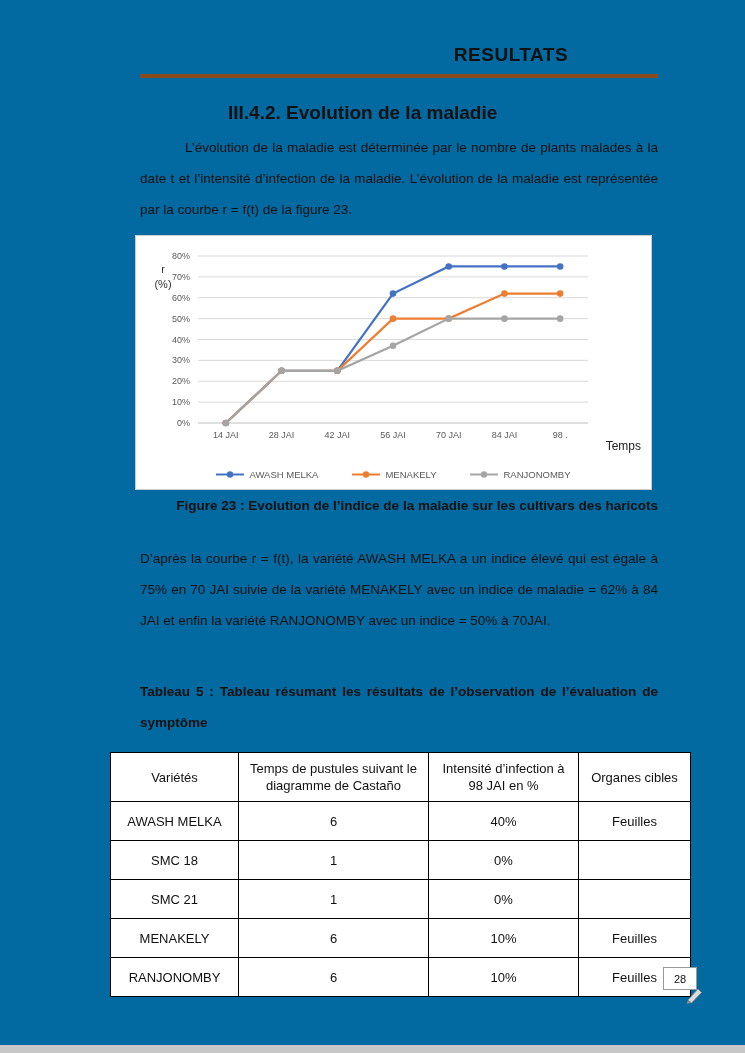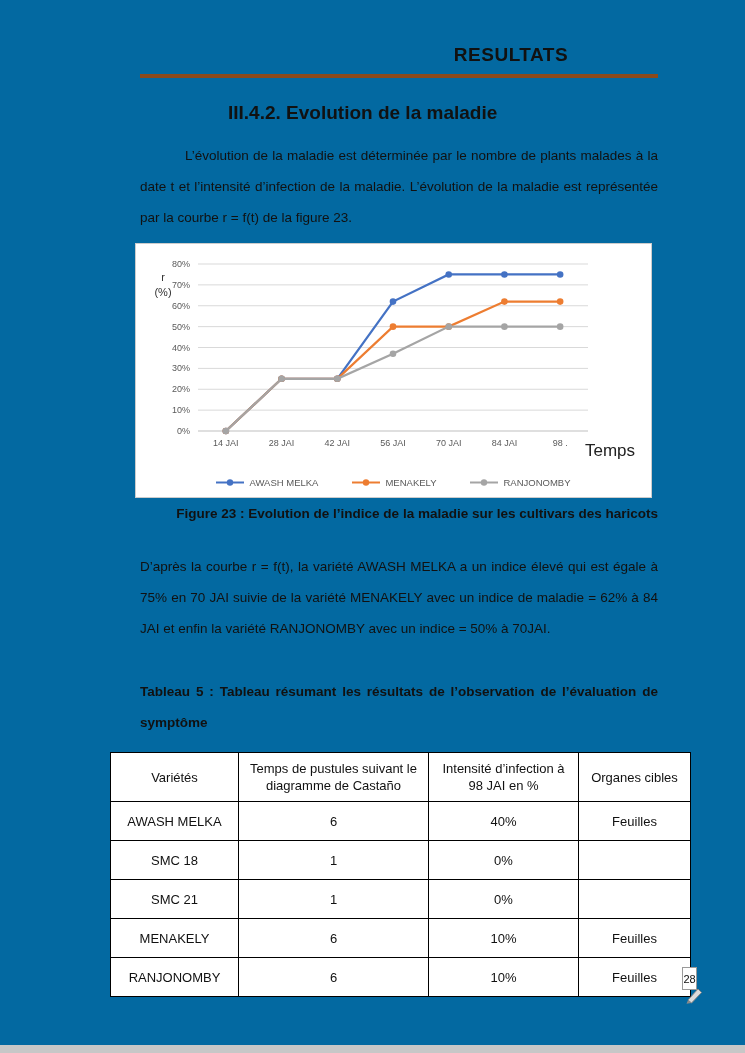--- a/index.html
+++ b/index.html
@@ -12,42 +12,42 @@
     margin:44px 0 0 140px; width:518px; padding-left:224px;
     text-align:center; font-size:19px; font-weight:bold; letter-spacing:0.5px;
   }
   .header-rule { margin:8px 0 0 140px; width:518px; height:4px; background:#8B4A1C; }
 
   .content { margin-left:140px; width:518px; }
 
   .section-heading { margin-top:24px; margin-left:88px; font-size:19px; font-weight:bold; }
 
   .para { font-size:13.5px; line-height:31px; text-align:justify; }
-  .para1 { margin-top:16px; text-indent:45px; }
+  .para1 { margin-top:8px; text-indent:45px; }
   .para2 { margin-top:30px; }
   .para3 { margin-top:22px; }
 
   .chart-figure { position:relative; margin-top:10px; margin-left:-5px; width:517px; height:255px; border:1px solid #cccccc; background:#ffffff; }
   .chart-svg { position:absolute; left:0; top:0; }
   .chart-svg text { font-family:"Liberation Sans", sans-serif; }
   .y-axis-title { position:absolute; left:16px; top:26px; width:22px; text-align:center; font-size:11px; color:#333333; line-height:15px; }
-  .x-axis-title { position:absolute; right:16px; bottom:36px; font-size:17px; color:#222222; }
+  .x-axis-title { position:absolute; right:10px; bottom:36px; font-size:12px; color:#222222; }
   .chart-legend { position:absolute; left:0; right:0; bottom:9px; display:flex; justify-content:center; gap:34px; }
   .legend-item { display:flex; align-items:center; gap:5px; font-size:9.5px; color:#595959; }
 
   .figure-caption { margin-top:8px; font-size:13.5px; font-weight:bold; text-align:right; }
 
-  .table-title { margin-top:32px; font-size:13.5px; font-weight:bold; line-height:31px; text-align:justify; }
+  .table-title { margin-top:40px; font-size:13.5px; font-weight:bold; line-height:31px; text-align:justify; }
 
   .results-table { margin-top:14px; margin-left:-30px; width:580px; border-collapse:collapse; table-layout:fixed; background:#ffffff; }
   .results-table th { font-weight:normal; font-size:13px; border:1px solid #000000; padding:7px 8px; text-align:center; vertical-align:middle; line-height:17px; }
   .results-table td { font-size:13px; border:1px solid #000000; padding:11px 6px; text-align:center; vertical-align:middle; height:39px; }
 
   .page-number-box {
-    position:absolute; right:48px; bottom:63px; width:15px; height:23px;
+    position:absolute; right:48px; bottom:63px; width:34px; height:23px;
     border:1px solid #9a9a9a; display:flex; align-items:center; justify-content:center;
     font-size:11px; background:#ffffff;
   }
   .pencil-icon { position:absolute; right:42px; bottom:49px; }
   .page-edge { position:absolute; left:0; right:0; bottom:0; height:8px; background:#c7c7c7; }
 </style>
 </head>
 <body>
 
 <div class="page">

